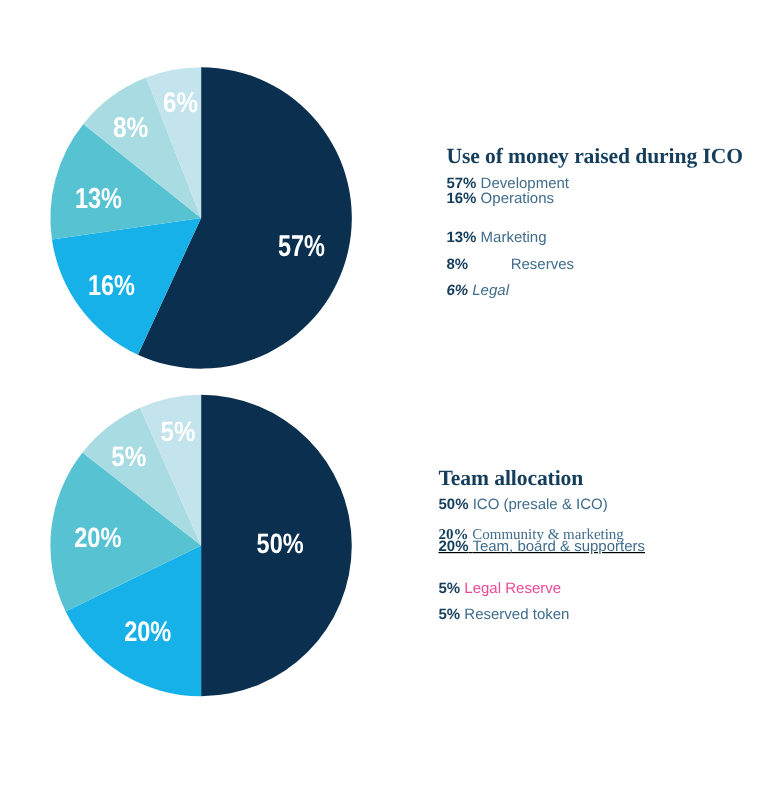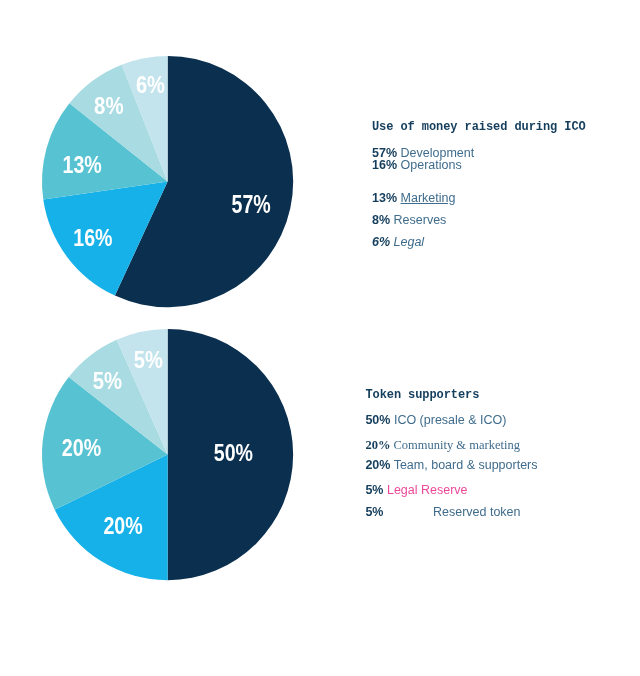--- a/index.html
+++ b/index.html
@@ -22,23 +22,23 @@
   .pie-svg { position:absolute; }
   .slice-label {
     font-family:"Liberation Sans", sans-serif;
     font-weight:bold;
   }
 
   
   .legend { position:absolute; width:272px; }
   .legend-title {
     position:absolute; left:0; top:0;
-    font-family:Liberation Mono, monospace;
+    font-family:Liberation Serif, serif;
     font-weight:bold;
-    font-size:12px;
+    font-size:18px;
     letter-spacing:-0.08px;
     white-space:nowrap;
   }
   .legend-row {
     position:absolute; left:0;
     white-space:nowrap;
     font-size:12.5px;
     text-align:right;
   }
   .legend-pct { font-weight:bold; }
@@ -49,21 +49,21 @@
   #legend-1 .legend-row:nth-child(2) { top:25.5px; }
   #legend-1 .legend-row:nth-child(3) { top:38px; }
   #legend-1 .legend-row:nth-child(4) { top:70.2px; }
   #legend-1 .legend-row:nth-child(5) { top:92.6px; }
   #legend-1 .legend-row:nth-child(6) { top:114.9px;font-style:italic; }
 
   
   #legend-2 { left:365.4px; top:388.4px; }
   #legend-2 .legend-row:nth-child(2) { top:25px; }
   #legend-2 .legend-row:nth-child(3) { top:49.6px;font-family:Liberation Serif, serif; }
-  #legend-2 .legend-row:nth-child(4) { top:70px; }
+  #legend-2 .legend-row:nth-child(4) { top:60px;text-decoration:underline; }
   #legend-2 .legend-row:nth-child(5) { top:94.2px; }
   #legend-2 .legend-row:nth-child(6) { top:116.5px; }
 </style>
 </head>
 <body style="background: rgb(255, 255, 255);">
 
 <div class="page">
 
   <div class="chart-block">
     <svg class="pie-svg" id="pie-1" width="257.2" height="257.2" viewBox="0 0 257.2 257.2" style="left: 39.2px; top: 53px;">
@@ -85,25 +85,25 @@
       <div class="legend-row">
         <span class="legend-pct" style="color: rgb(20, 62, 92);">57%</span>
         <span class="legend-label" style="color: rgb(63, 108, 140);">Development</span>
       </div>
       <div class="legend-row">
         <span class="legend-pct" style="color: rgb(20, 62, 92);">16%</span>
         <span class="legend-label" style="color: rgb(63, 108, 140);">Operations</span>
       </div>
       <div class="legend-row">
         <span class="legend-pct" style="color: rgb(20, 62, 92);">13%</span>
-        <span class="legend-label" style="color: rgb(63, 108, 140); text-decoration: underline;">Marketing</span>
+        <span class="legend-label" style="color: rgb(63, 108, 140);">Marketing</span>
       </div>
       <div class="legend-row">
         <span class="legend-pct" style="color: rgb(20, 62, 92);">8%</span>
-        <span class="legend-label" style="color: rgb(63, 108, 140);">Reserves</span>
+        <span class="legend-label" style="color: rgb(63, 108, 140); margin-left: 32px;">Reserves</span>
       </div>
       <div class="legend-row">
         <span class="legend-pct" style="color: rgb(20, 62, 92);">6%</span>
         <span class="legend-label" style="color: rgb(63, 108, 140);">Legal</span>
       </div>
     </div>
   </div>
 
   <div class="chart-block">
     <svg class="pie-svg" id="pie-2" width="257.2" height="257.2" viewBox="0 0 257.2 257.2" style="left: 39.25px; top: 326.3px;">
@@ -113,38 +113,38 @@
         <path d="M 128.60 128.60 L 29.76 51.10 A 125.6 125.6 0 0 1 77.71 13.77 Z" fill="#a8dbe2" shape-rendering="geometricPrecision"></path>
         <path d="M 128.60 128.60 L 77.71 13.77 A 125.6 125.6 0 0 1 128.60 3.00 Z" fill="#c3e4ec" shape-rendering="geometricPrecision"></path>
         <text class="slice-label" x="194.45" y="134.60" font-size="23.38" textLength="39.20" lengthAdjust="spacingAndGlyphs" text-anchor="middle" fill="#ffffff">50%</text>
         <text class="slice-label" x="84.10" y="208.10" font-size="23.66" textLength="39.30" lengthAdjust="spacingAndGlyphs" text-anchor="middle" fill="#ffffff">20%</text>
         <text class="slice-label" x="42.55" y="129.60" font-size="23.25" textLength="39.40" lengthAdjust="spacingAndGlyphs" text-anchor="middle" fill="#ffffff">20%</text>
         <text class="slice-label" x="68.40" y="62.60" font-size="23.38" textLength="29.30" lengthAdjust="spacingAndGlyphs" text-anchor="middle" fill="#ffffff">5%</text>
         <text class="slice-label" x="109.35" y="41.60" font-size="23.38" textLength="29.00" lengthAdjust="spacingAndGlyphs" text-anchor="middle" fill="#ffffff">5%</text>
       </svg>
 
     <div class="legend" id="legend-2">
-      <div class="legend-title" style="color: rgb(20, 62, 92);">Token supporters</div>
+      <div class="legend-title" style="color: rgb(20, 62, 92);">Team allocation</div>
 
       <div class="legend-row">
         <span class="legend-pct" style="color: rgb(20, 62, 92);">50%</span>
         <span class="legend-label" style="color: rgb(63, 108, 140);">ICO (presale &amp; ICO)</span>
       </div>
       <div class="legend-row">
         <span class="legend-pct" style="color: rgb(20, 62, 92);">20%</span>
         <span class="legend-label" style="color: rgb(63, 108, 140);">Community &amp; marketing</span>
       </div>
       <div class="legend-row">
         <span class="legend-pct" style="color: rgb(20, 62, 92);">20%</span>
         <span class="legend-label" style="color: rgb(63, 108, 140);">Team, board &amp; supporters</span>
       </div>
       <div class="legend-row">
         <span class="legend-pct" style="color: rgb(20, 62, 92);">5%</span>
         <span class="legend-label" style="color: #ec4899;">Legal Reserve</span>
       </div>
       <div class="legend-row">
         <span class="legend-pct" style="color: rgb(20, 62, 92);">5%</span>
-        <span class="legend-label" style="color: rgb(63, 108, 140); margin-left: 46px;">Reserved token</span>
+        <span class="legend-label" style="color: rgb(63, 108, 140);">Reserved token</span>
       </div>
     </div>
   </div>
 
 </div>
 
 </body></html>

